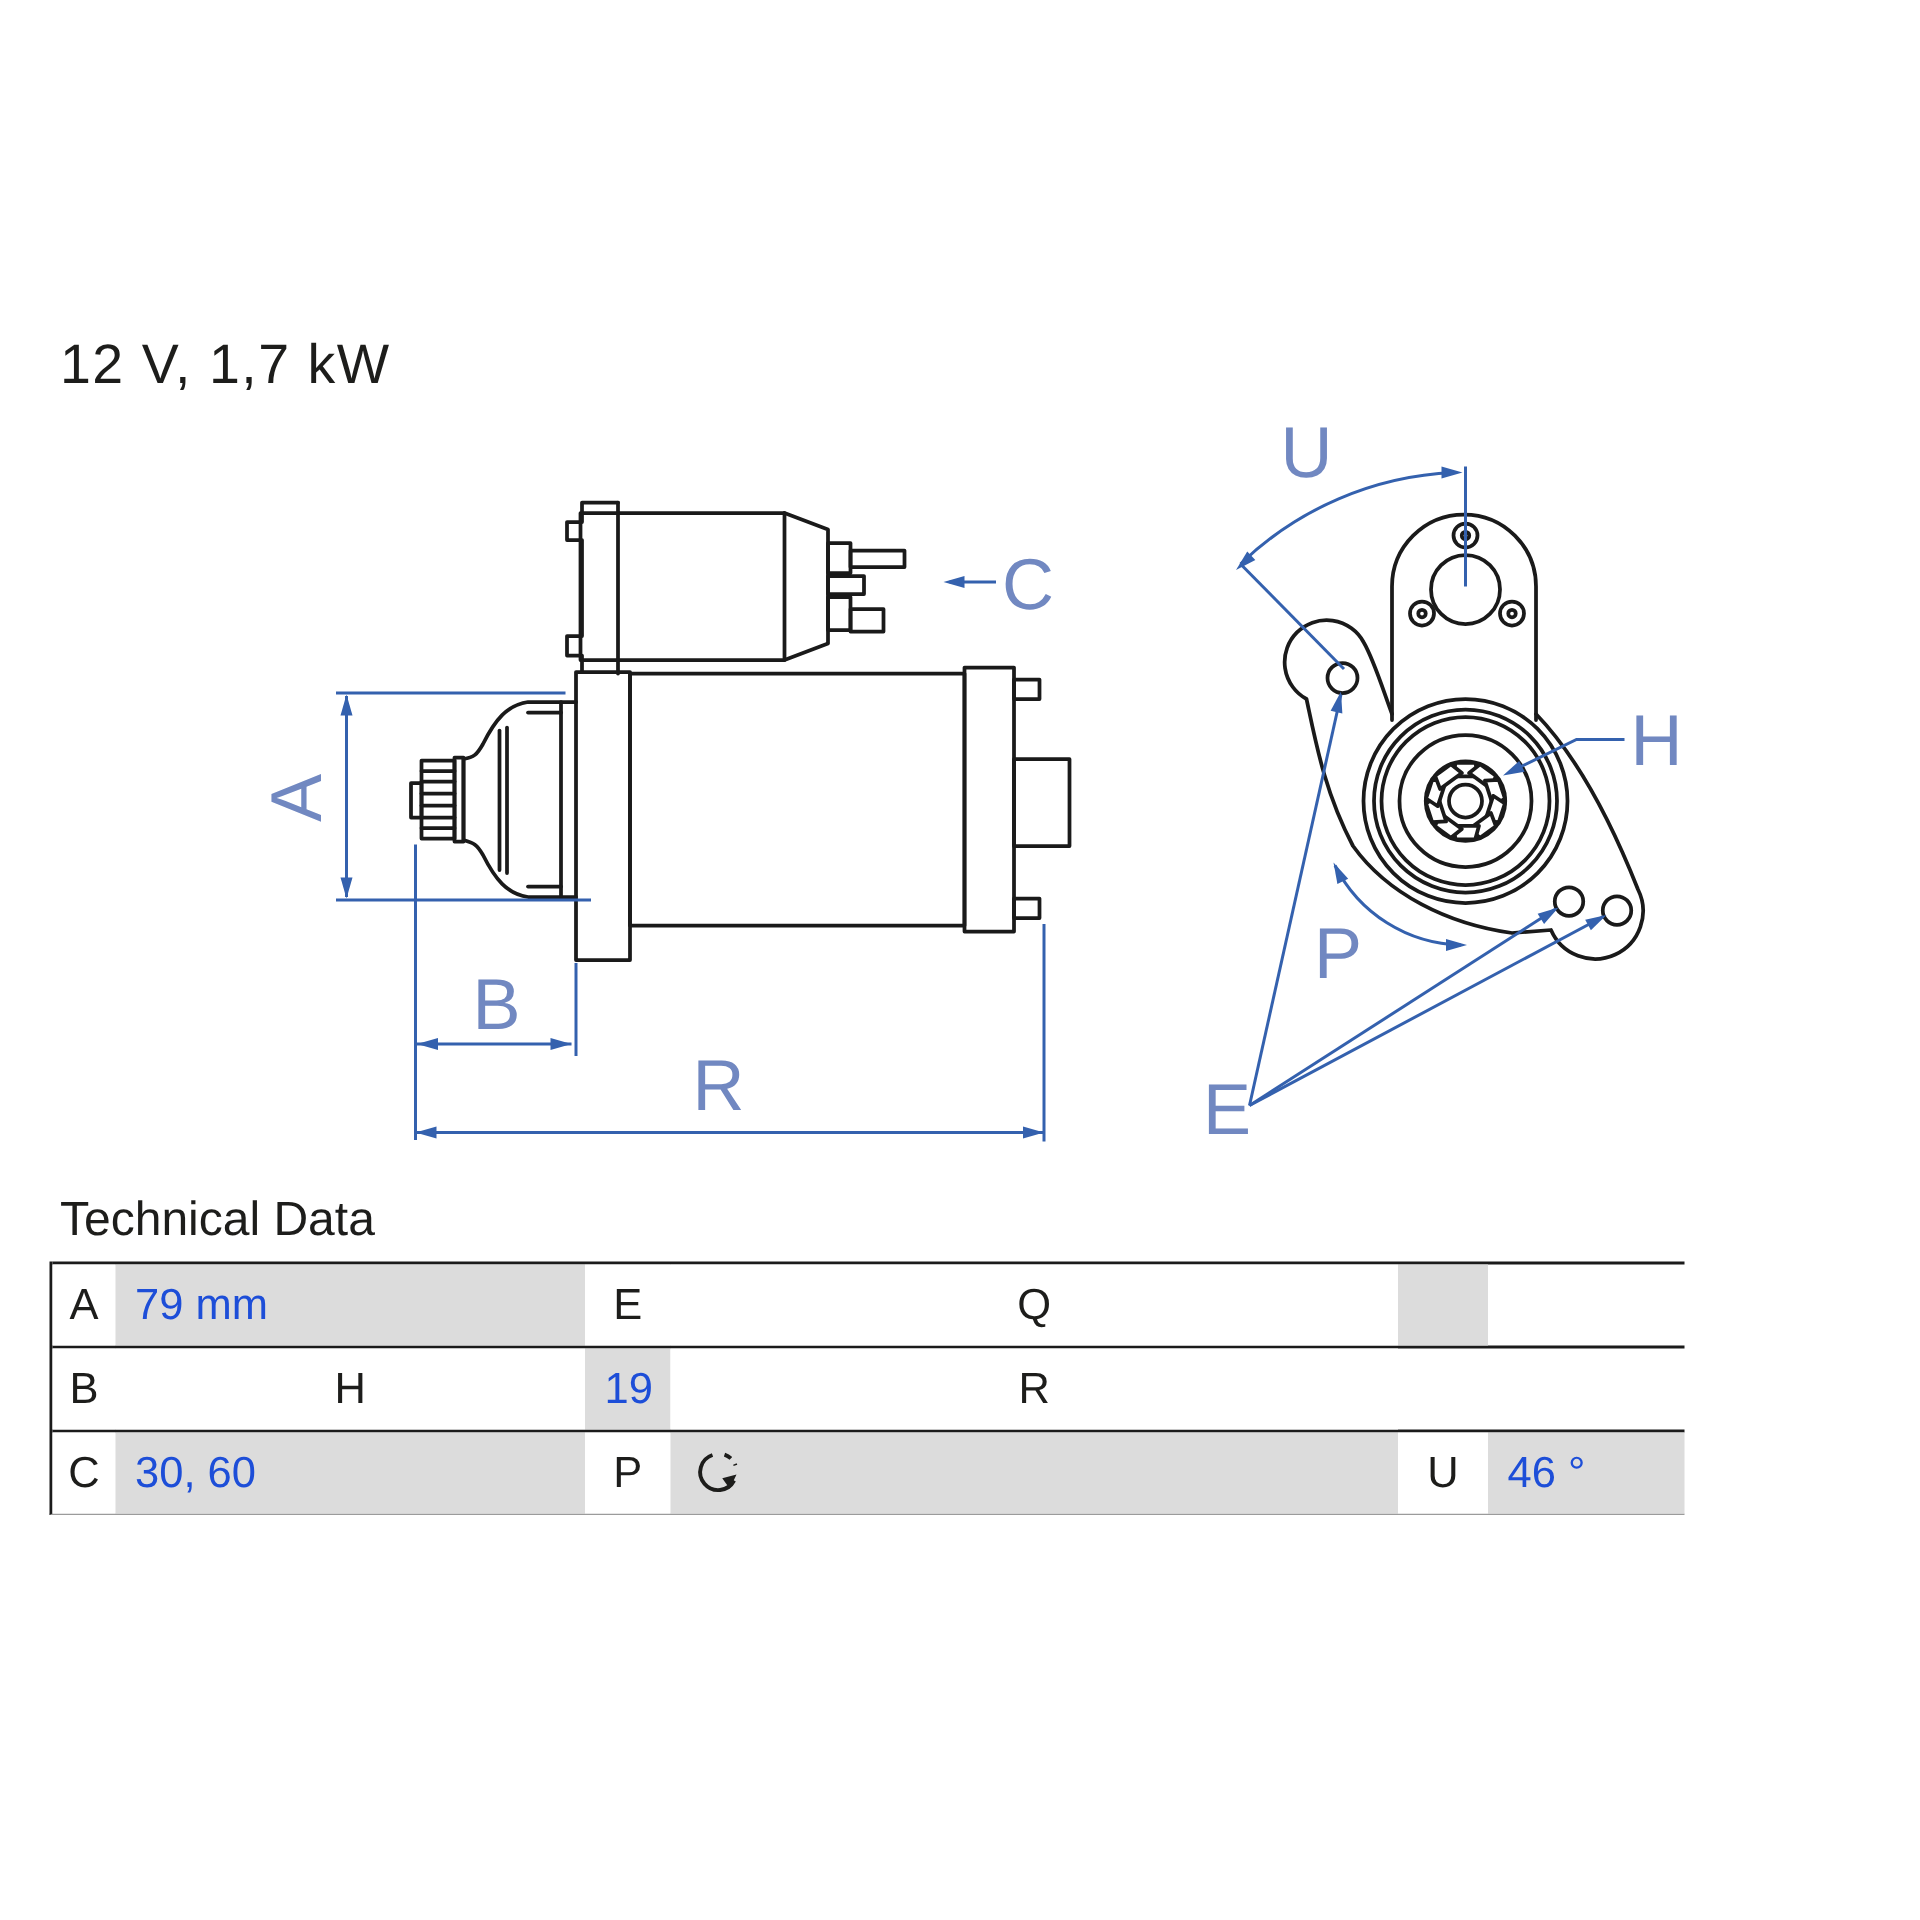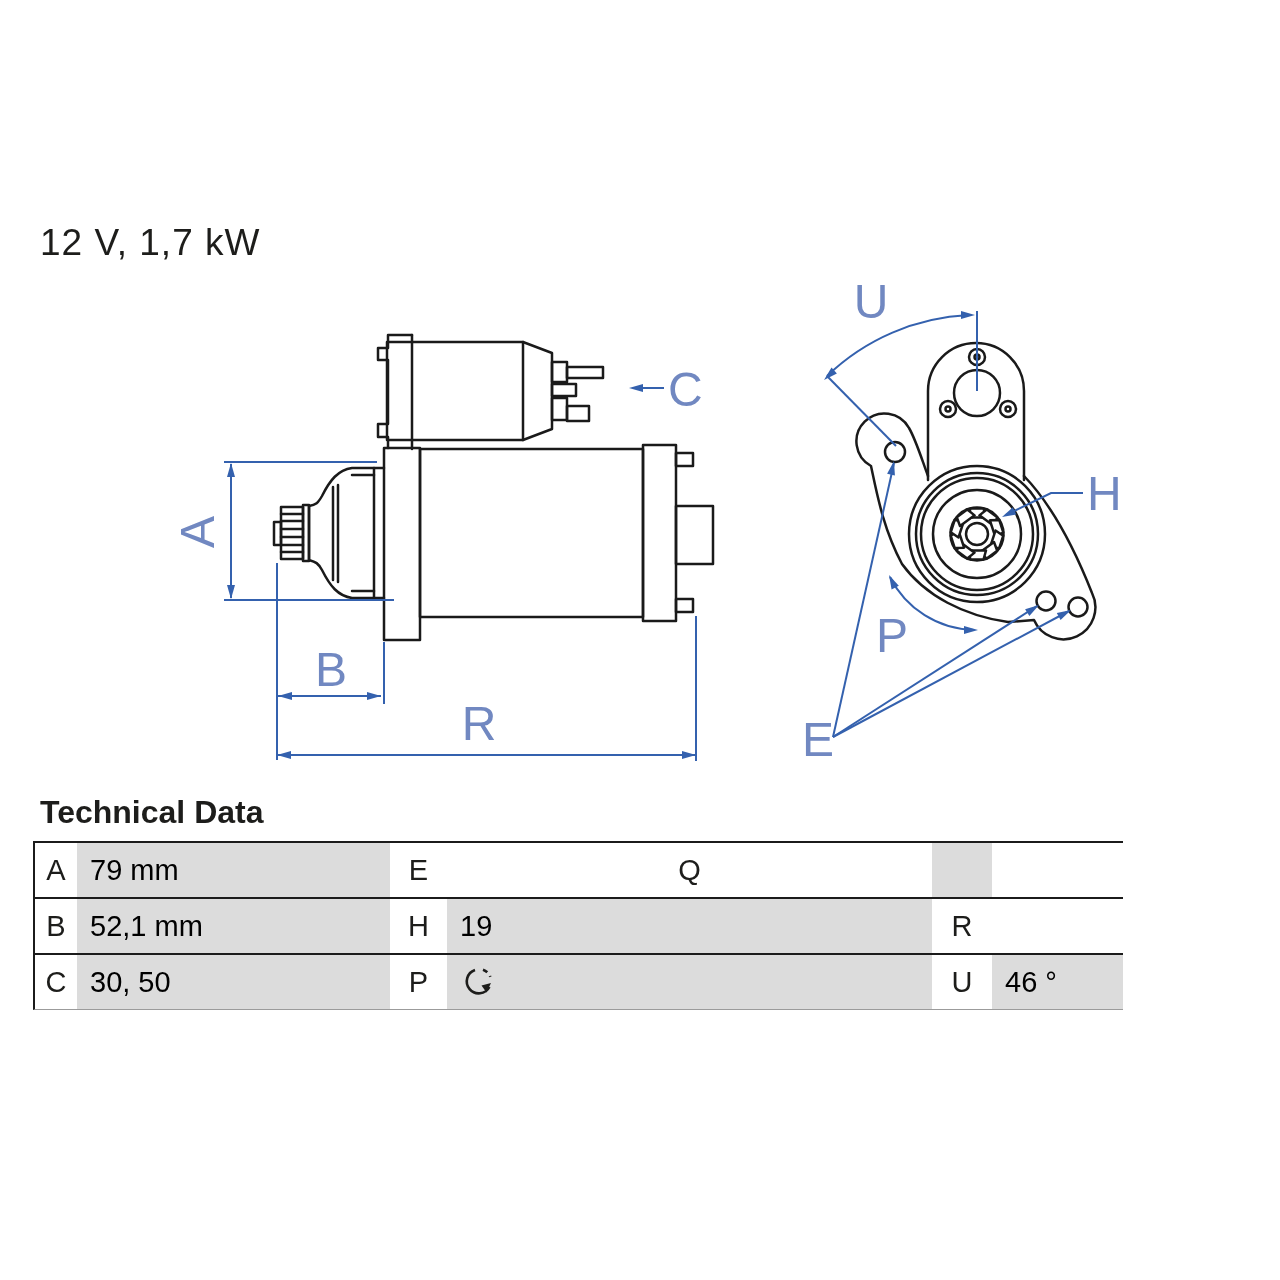--- a/index.html
+++ b/index.html
@@ -6,38 +6,38 @@
   .canvas{
     position:relative;width:1123px;height:1280px;background:#ffffff;overflow:hidden;
     font-family:"Liberation Sans", sans-serif;color:#1d1d1b;text-align:center;
   }
   .page-title{
     position:absolute;left:40px;top:222px;font-size:37px;letter-spacing:1px;
     color:#1d1d1b;white-space:nowrap;
   }
   .diagram-svg{position:absolute;left:0;top:0;width:1280px;height:1280px;}
   .tech-heading{
-    position:absolute;left:40px;top:794px;font-size:32px;font-weight:bold;color:#1d1d1b;
+    position:absolute;left:40px;top:794px;font-size:32px;font-weight:normal;color:#1d1d1b;
   }
   .data-table{
     position:absolute;left:33px;top:841px;width:1222px;
     border-left:2px solid #1b1b1b;border-bottom:1px solid #9b9b9b;
     display:block;
   }
   .t-row{
     display:grid;grid-template-columns:42px 313px 57px 485px 60px 265px;
     border-top:2px solid #1b1b1b;height:54px;
   }
   .t-key{
     background:#ffffff;display:flex;align-items:center;justify-content:center;
     font-size:29px;color:#1d1d1b;
   }
   .t-val{
     background:#dcdcdc;display:flex;align-items:center;padding-left:13px;
-    font-size:29px;color:#000000;white-space:nowrap;overflow:hidden;
+    font-size:29px;color:#1d4ed8;white-space:nowrap;overflow:hidden;
   }
   .rot-icon{margin-left:2px;}
   text.dim-label{fill:#7188c1;font-family:"Liberation Sans",sans-serif;}
   .blue-ln{stroke:#3461ae;stroke-width:2;fill:none;}
   .blue-fill{fill:#3461ae;stroke:none;}
   .blk{stroke:#1a1a1a;stroke-width:2.5;fill:none;stroke-linejoin:round;stroke-linecap:round;}
   .blk-f{stroke:#1a1a1a;stroke-width:2.5;fill:#ffffff;stroke-linejoin:round;}
 </style>
 </head>
 <body>
@@ -208,28 +208,27 @@
   <div class="data-table">
     <div class="t-row">
       <div class="t-key">A</div>
       <div class="t-val">79 mm</div>
       <div class="t-key">E</div>
       <div class="t-key">Q</div>
       <div class="t-val"></div>
     </div>
     <div class="t-row">
       <div class="t-key">B</div>
-      <div class="t-val">52,1 mm</div>
       <div class="t-key">H</div>
       <div class="t-val">19</div>
       <div class="t-key">R</div>
     </div>
     <div class="t-row">
       <div class="t-key">C</div>
-      <div class="t-val">30, 50</div>
+      <div class="t-val">30, 60</div>
       <div class="t-key">P</div>
       <div class="t-val">
         <span></span>
         <svg class="rot-icon" width="36" height="36" viewBox="0 0 36 36">
           <path d="M13,6 A12,12 0 1 0 27.4,23" fill="none" stroke="#1d1d1b" stroke-width="2.6"></path>
           <path d="M21,5.7 A12,12 0 0 1 28.3,12.9" fill="none" stroke="#1d1d1b" stroke-width="2.6" stroke-dasharray="5 4.5"></path>
           <polygon points="29,19 19.5,21.5 24.5,28.5" fill="#1d1d1b"></polygon>
         </svg>
       </div>
       <div class="t-key">U</div>

